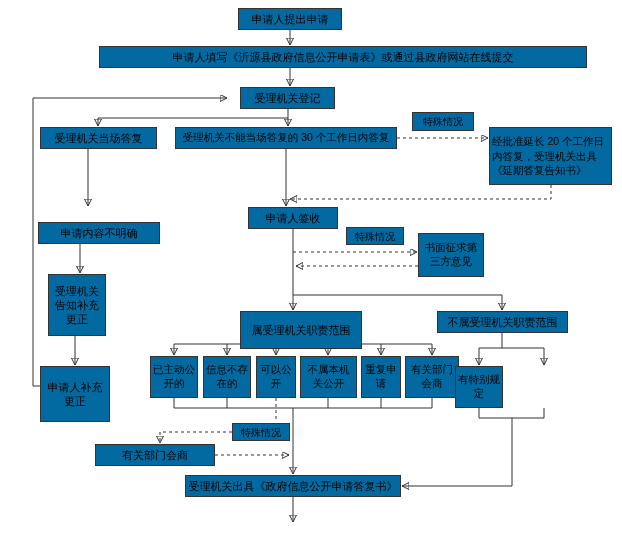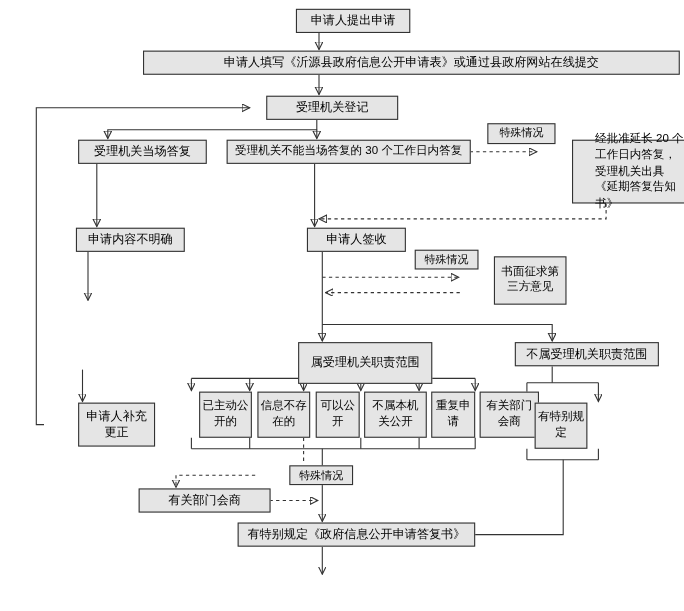--- a/index.html
+++ b/index.html
@@ -6,29 +6,28 @@
   .canvas{
     position:relative;width:622px;height:555px;background:#ffffff;
     font-family:"Liberation Sans","DejaVu Sans",sans-serif;color:#000;
     overflow:hidden;
   }
   .lines{position:absolute;left:0;top:0;width:622px;height:555px;}
   .lines path{stroke:#333;stroke-width:1;fill:none;}
   .lines g.dashed path{stroke-dasharray:3 3;}
   .node{
     position:absolute;box-sizing:border-box;
-    border:1px solid #333;background:#e5e5e5;
+    border:1px solid #333;background:#0369a1;
     display:flex;align-items:center;justify-content:center;
     text-align:center;font-size:11px;line-height:1.3;padding:1px 2px;
     word-break:break-all;
-    margin-left:31px;
   }
   .node.sm{font-size:10.5px;}
   .node.xs{font-size:10px;padding:0 1px;}
-  .node.leftalign{text-align:left;justify-content:flex-start;padding:2px 20px;line-height:1.4;}
+  .node.leftalign{text-align:left;justify-content:flex-start;padding:2px 2px;line-height:1.4;}
 </style>
 </head>
 <body>
 
 <div class="canvas">
 
   <svg class="lines" width="622" height="555" viewBox="0 0 622 555" aria-hidden="true">
     <defs>
       <marker id="ah" markerWidth="8" markerHeight="8" refX="7" refY="3.5" orient="auto" markerUnits="userSpaceOnUse">
         <path d="M0,0 L7,3.5 L0,7 Z" fill="#333" stroke="none"></path>
@@ -79,40 +78,41 @@
       <path d="M276,398 V422"></path>
       <path d="M232,432 H160 V443" marker-end="url(#ah)"></path>
       <path d="M215,455 H289" marker-end="url(#ah)"></path>
     </g>
   </svg>
 
   <div class="node" style="left:238px;top:8px;width:104px;height:22px">申请人提出申请</div>
 
   <div class="node" style="left:99px;top:46px;width:488px;height:22px">申请人填写《沂源县政府信息公开申请表》或通过县政府网站在线提交</div>
 
-  <div class="node" style="left:211px;top:87px;width:120px;height:22px">受理机关登记</div>
+  <div class="node" style="left:240px;top:87px;width:95px;height:22px">受理机关登记</div>
 
   <div class="node" style="left:40px;top:127px;width:117px;height:22px">受理机关当场答复</div>
 
   <div class="node sm" style="left:175px;top:127px;width:222px;height:22px">受理机关不能当场答复的 30 个工作日内答复</div>
 
   <div class="node xs" style="left:412px;top:112px;width:62px;height:19px">特殊情况</div>
 
   <div class="node sm leftalign" style="left:489px;top:127px;width:123px;height:58px">经批准延长 20 个工作日内答复，受理机关出具《延期答复告知书》</div>
 
-  <div class="node" style="left:38px;top:207px;width:99px;height:22px">申请内容不明确</div>
+  <div class="node" style="left:38px;top:222px;width:122px;height:22px">申请内容不明确</div>
 
   <div class="node" style="left:248px;top:207px;width:90px;height:22px">申请人签收</div>
 
   <div class="node xs" style="left:346px;top:227px;width:58px;height:18px">特殊情况</div>
 
   <div class="node sm" style="left:418px;top:233px;width:66px;height:44px">书面征求第三方意见</div>
 
+  <div class="node" style="left:48px;top:274px;width:58px;height:62px">受理机关告知补充更正</div>
 
-  <div class="node" style="left:40px;top:366px;width:70px;height:40px">申请人补充更正</div>
+  <div class="node" style="left:40px;top:366px;width:70px;height:56px">申请人补充更正</div>
 
   <div class="node" style="left:240px;top:311px;width:122px;height:38px">属受理机关职责范围</div>
 
   <div class="node" style="left:437px;top:311px;width:131px;height:22px">不属受理机关职责范围</div>
 
   <div class="node sm" style="left:150px;top:356px;width:48px;height:42px">已主动公开的</div>
 
   <div class="node sm" style="left:203px;top:356px;width:48px;height:42px">信息不存在的</div>
 
   <div class="node sm" style="left:256px;top:356px;width:40px;height:42px">可以公开</div>
@@ -123,16 +123,16 @@
 
   <div class="node sm" style="left:405px;top:356px;width:54px;height:42px">有关部门会商</div>
 
   <div class="node sm" style="left:455px;top:366px;width:48px;height:42px">有特别规定</div>
 
 
   <div class="node xs" style="left:232px;top:423px;width:58px;height:18px">特殊情况</div>
 
   <div class="node" style="left:95px;top:444px;width:120px;height:22px">有关部门会商</div>
 
-  <div class="node" style="left:185px;top:475px;width:216px;height:22px">有特别规定《政府信息公开申请答复书》</div>
+  <div class="node" style="left:185px;top:475px;width:216px;height:22px">受理机关出具《政府信息公开申请答复书》</div>
 
 
 </div>
 
 </body></html>

